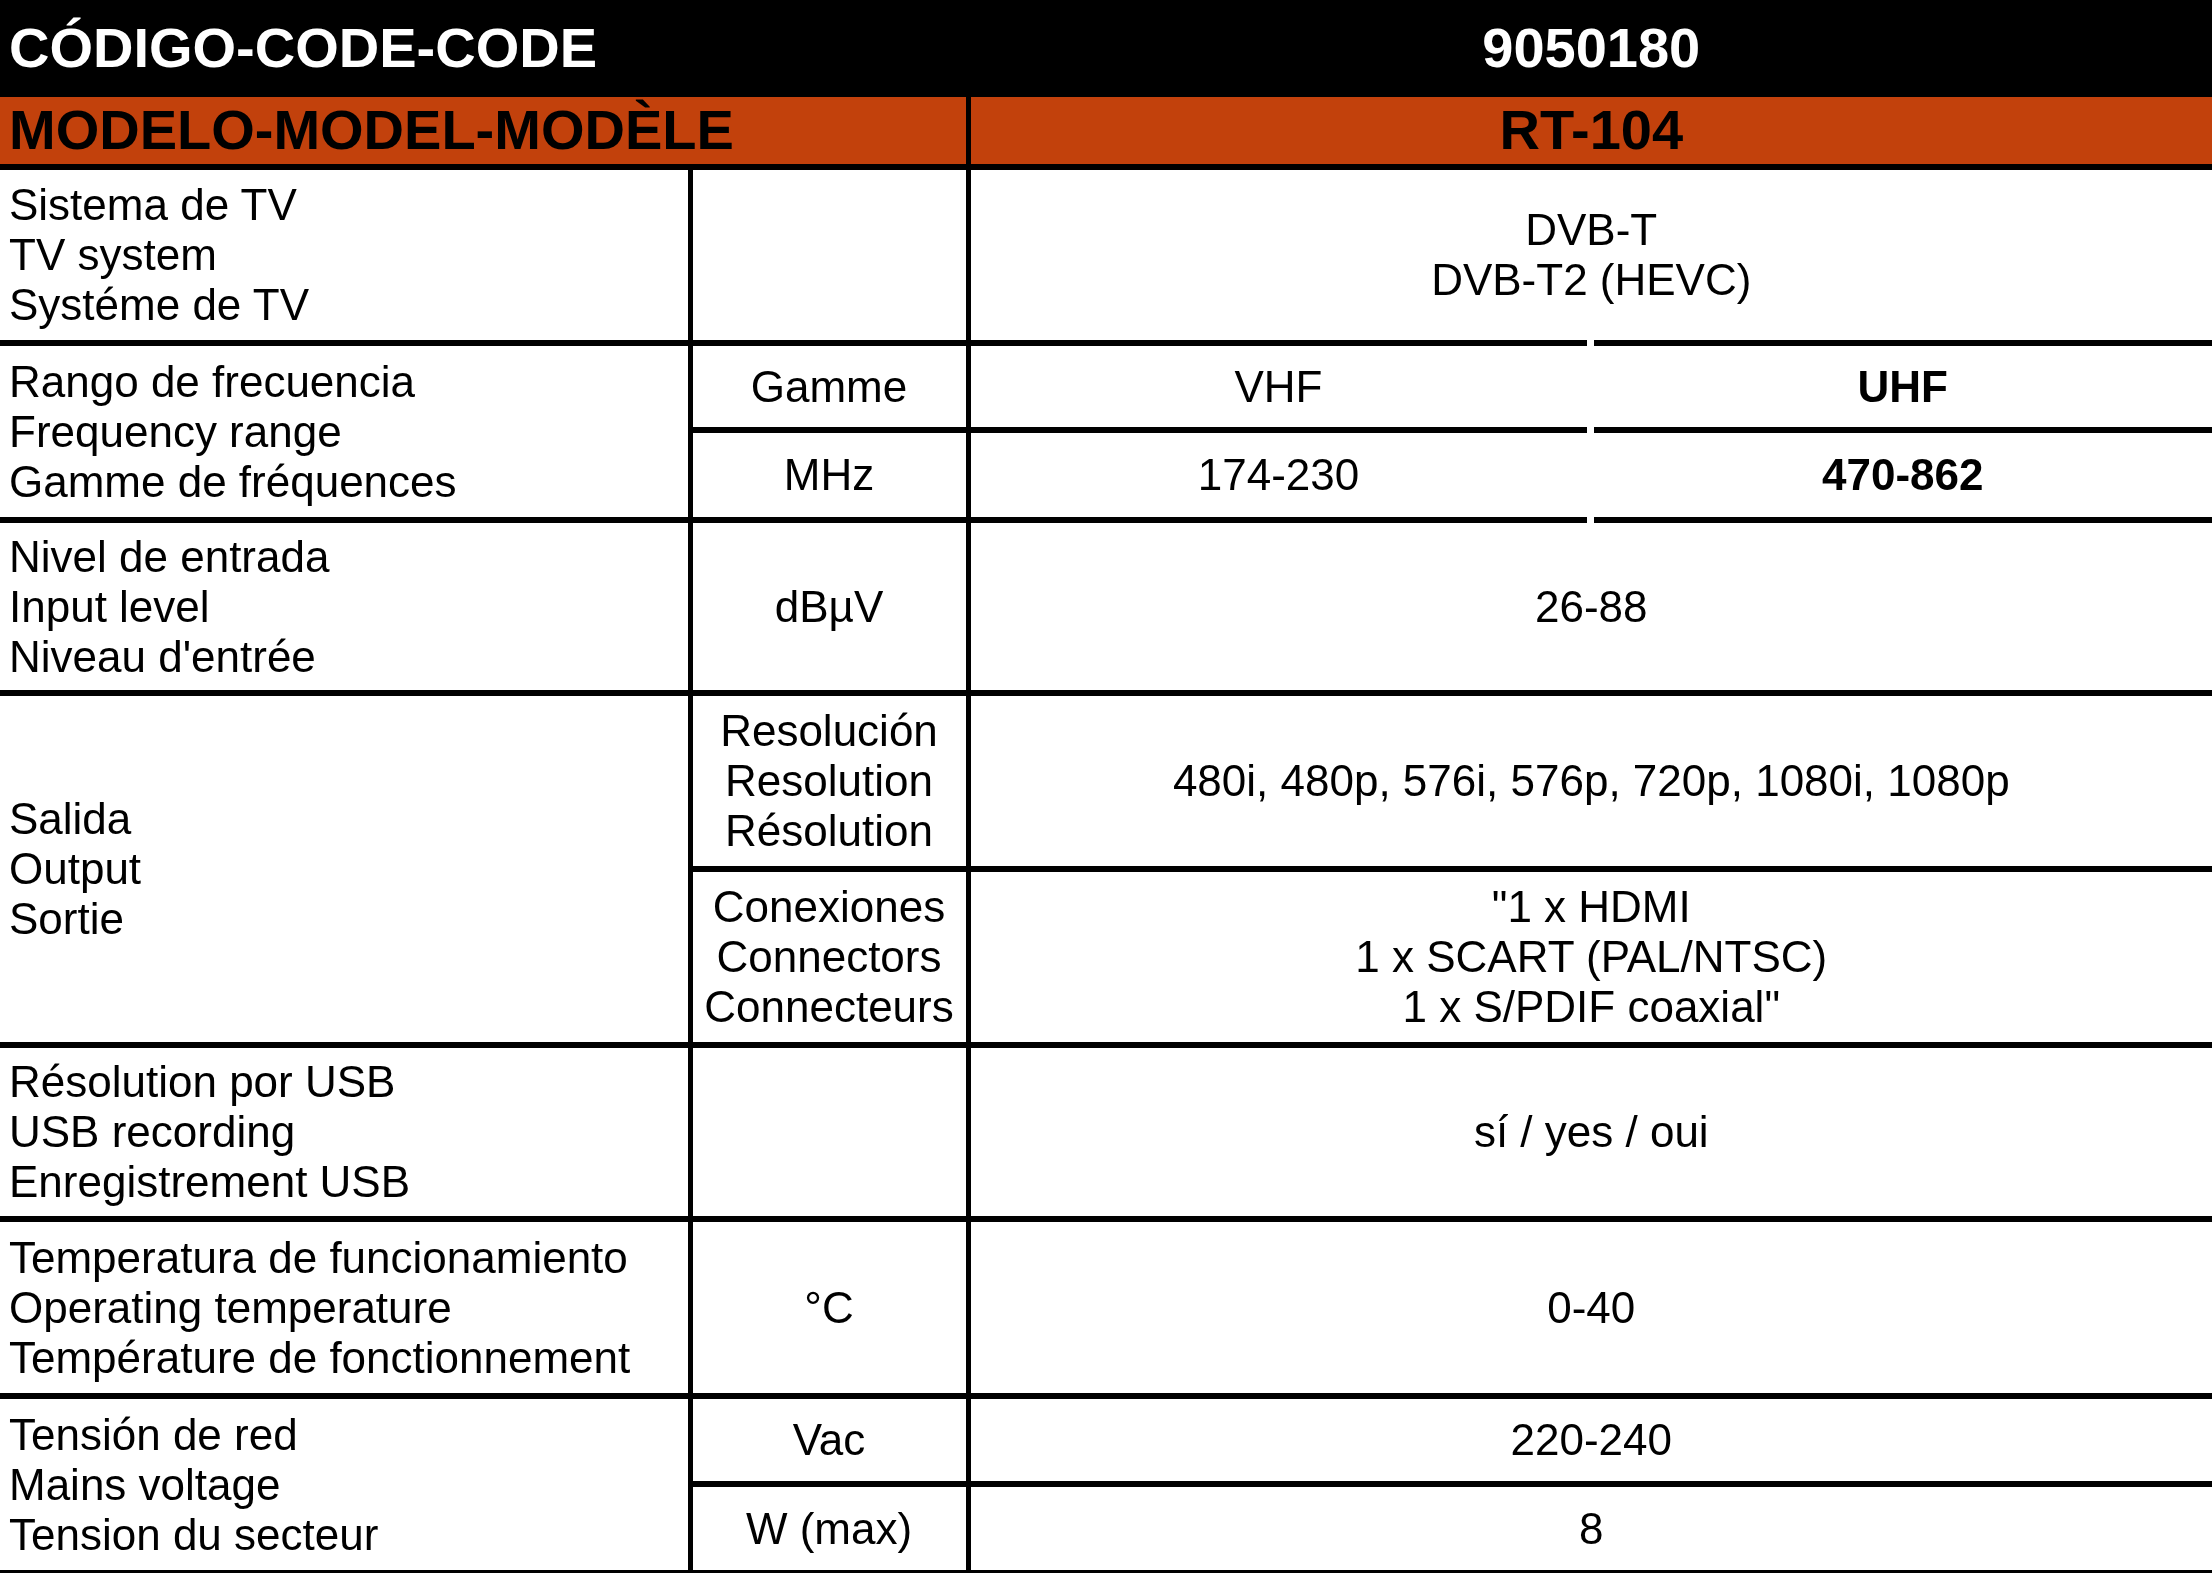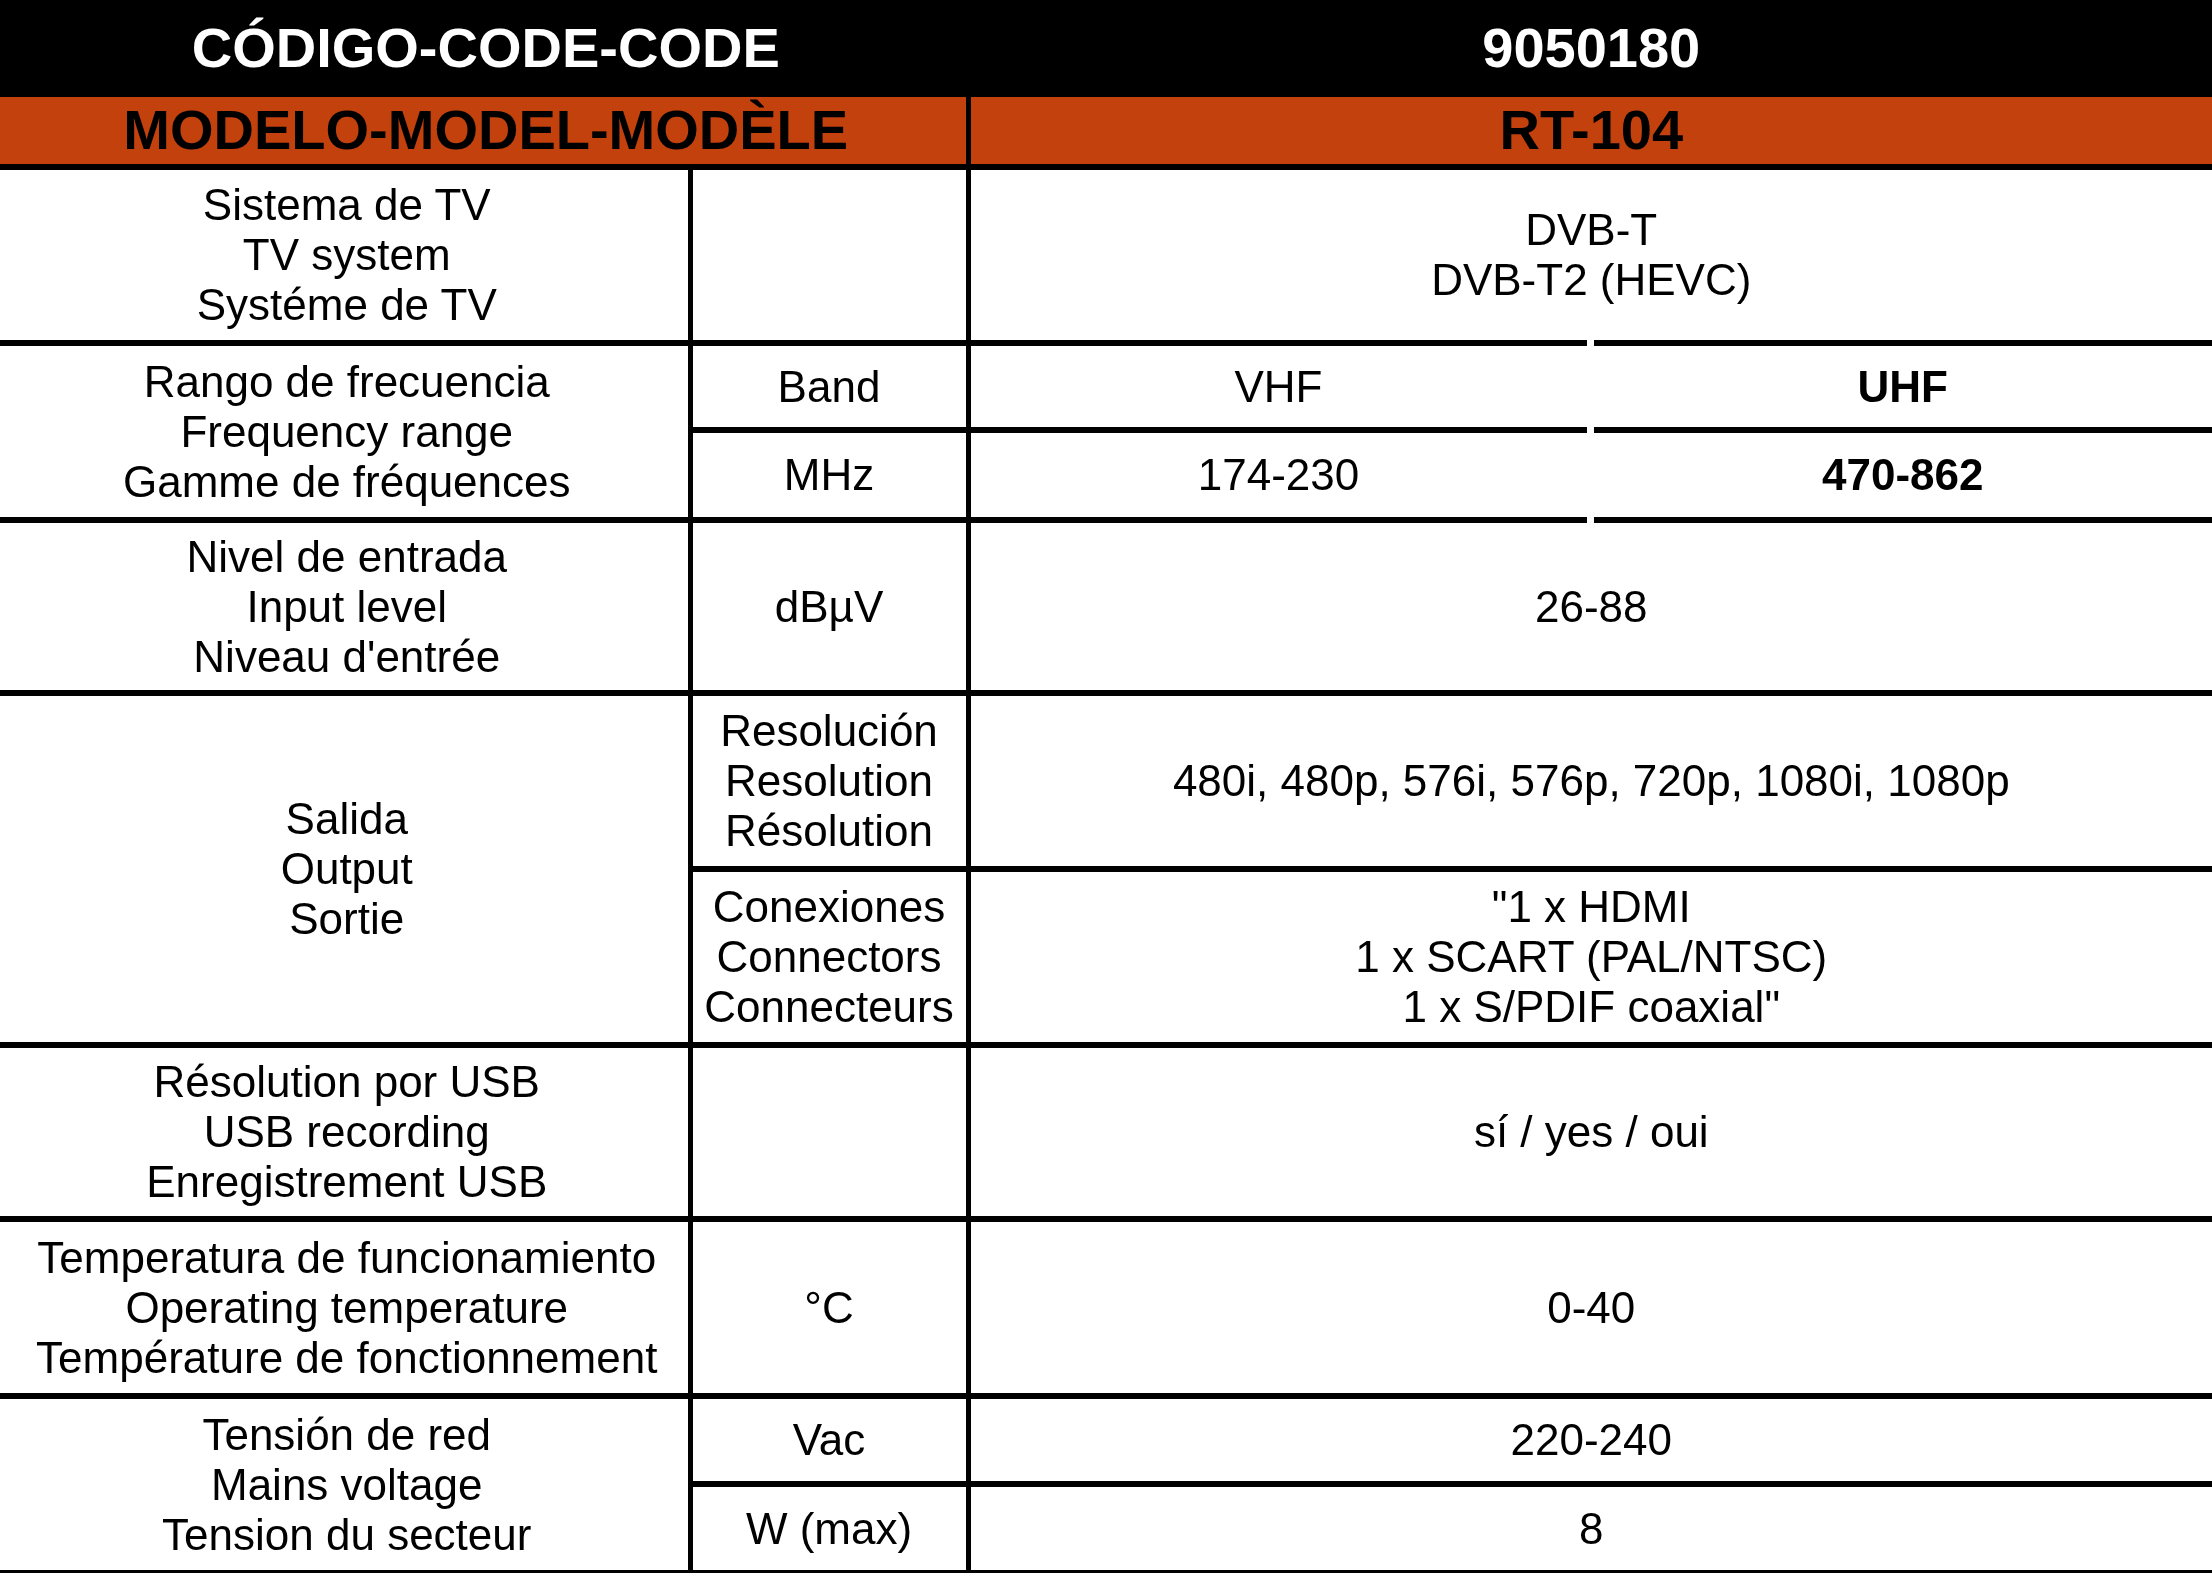--- a/index.html
+++ b/index.html
@@ -31,21 +31,21 @@
   td.wl { border-left: 7px solid #ffffff; font-weight: bold; }
   
   tr.nt td { border-top: none; }
   
   td.bb { border-bottom: 6px solid #000000; }
 
   tr.r-code td  { background: #000000; color: #ffffff; }
   tr.r-model td { background: #c2410c; color: #000000; }
 
   .title { font-weight: bold; font-size: 56px; line-height: 1.15; }
-  .al { text-align: center; padding-left: 16px; padding-right: 10px; }
+  .al { text-align: left; padding-left: 9px; padding-right: 10px; }
   .ac { text-align: center; }
   .line { display: block; }
 </style>
 </head>
 <body>
 
 <table class="spec">
   <colgroup>
     <col style="width:690px">
       <col style="width:278px">
@@ -87,21 +87,21 @@
     </td>
   </tr>
 
   <tr style="height:87px">
     <td class="c1 al" rowspan="2">
       <span class="line">Rango de frecuencia</span>
       <span class="line">Frequency range</span>
       <span class="line">Gamme de fréquences</span>
     </td>
     <td class="ac">
-      <span class="line">Band</span>
+      <span class="line">Gamme</span>
     </td>
     <td class="ac">
       <span class="line">VHF</span>
     </td>
     <td class="ac wl">
       <span class="line">UHF</span>
     </td>
   </tr>
 
   <tr style="height:90px">

